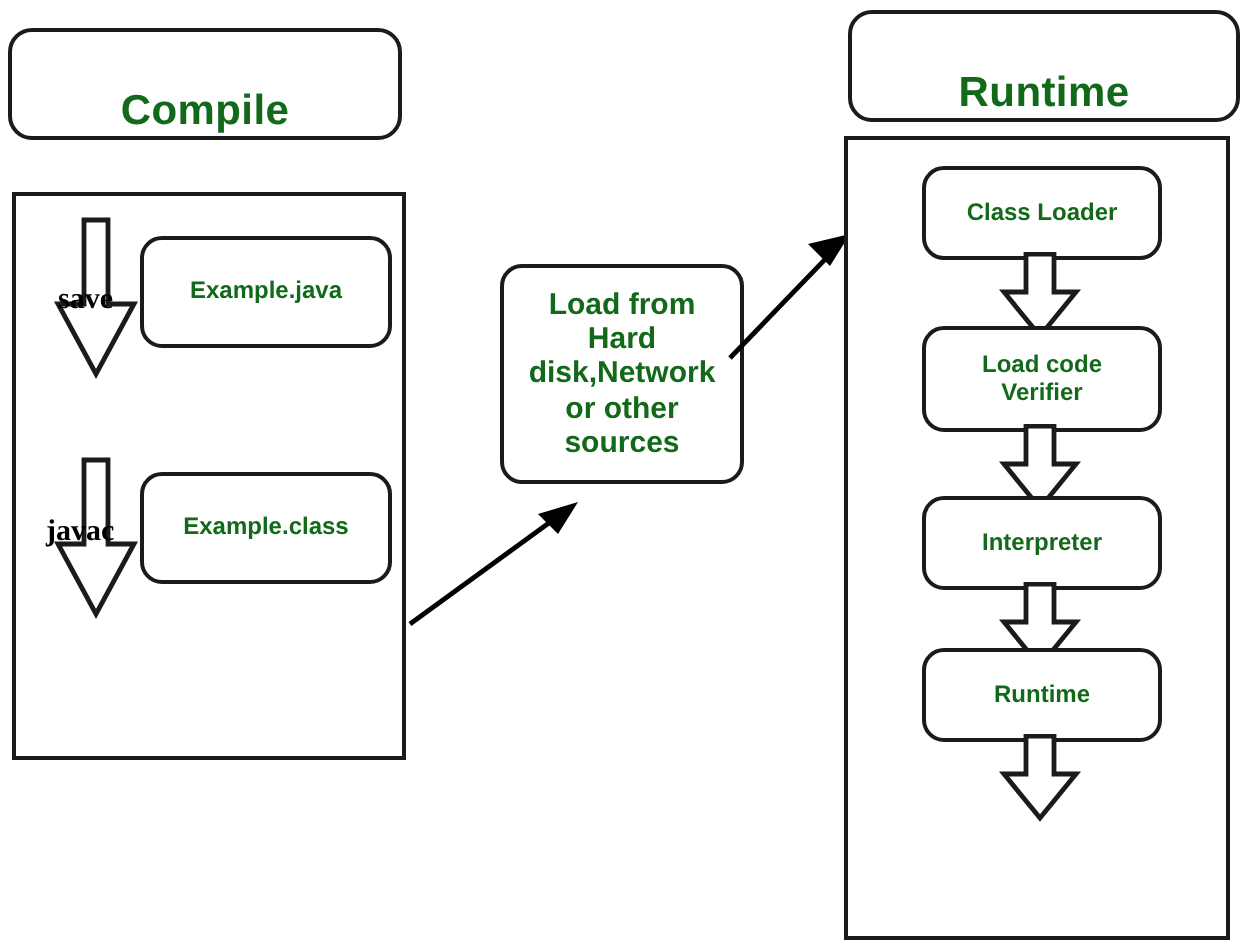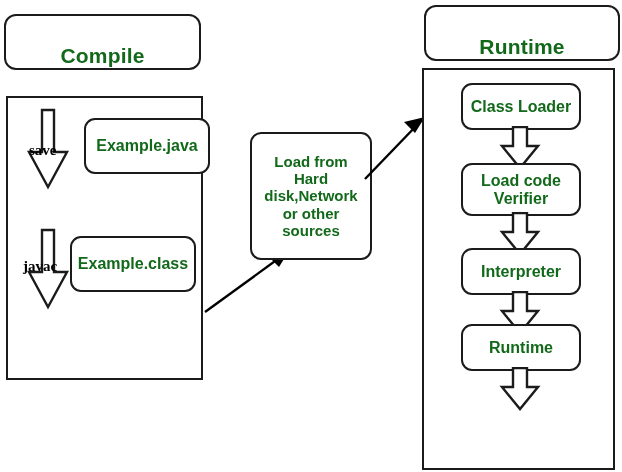--- a/index.html
+++ b/index.html
@@ -47,21 +47,21 @@
     background: #ffffff;
     display: flex;
     align-items: center;
     justify-content: center;
     text-align: center;
     box-sizing: border-box;
   }
   .node .txt {
     color: #12691a;
     font-weight: bold;
-    font-size: 16px;
+    font-size: 12px;
     line-height: 1.12;
   }
   .node.mid .txt {
     font-size: 15px;
     line-height: 1.15;
   }
   
   .blk-arrow {
     position: absolute;
   }
@@ -92,21 +92,21 @@
 
   <div class="outer-box" style="left:6px; top:96px; width:197px; height:284px;"></div>
 
   <div class="blk-arrow" style="left:26px; top:108px;">
     <svg width="44" height="82" viewBox="0 0 44 82">
       <polygon points="16,2 28,2 28,44 41,44 22,79 3,44 16,44" fill="#ffffff" stroke="#1b1b1b" stroke-width="2.4" stroke-linejoin="miter"></polygon>
     </svg>
   </div>
   <div class="arrow-label" style="left:29px; top:142px;">save</div>
 
-  <div class="node" style="left:84px; top:118px; width:126px; height:56px;">
+  <div class="node" style="left:70px; top:118px; width:126px; height:56px;">
     <span class="txt">Example.java</span>
   </div>
 
   <div class="blk-arrow" style="left:26px; top:228px;">
     <svg width="44" height="82" viewBox="0 0 44 82">
       <polygon points="16,2 28,2 28,44 41,44 22,79 3,44 16,44" fill="#ffffff" stroke="#1b1b1b" stroke-width="2.4" stroke-linejoin="miter"></polygon>
     </svg>
   </div>
   <div class="arrow-label" style="left:23px; top:258px;">javac</div>
 
@@ -114,21 +114,21 @@
     <span class="txt">Example.class</span>
   </div>
 
   <div class="line-arrow" style="left:203px; top:248px;">
     <svg width="90" height="68" viewBox="0 0 90 68">
       <line x1="2" y1="64" x2="79" y2="8" stroke="#000000" stroke-width="2.4"></line>
       <polygon points="86,3 66,9 76,19" fill="#000000"></polygon>
     </svg>
   </div>
 
-  <div class="node mid" style="left:250px; top:132px; width:122px; height:128px;align-items:center;">
+  <div class="node mid" style="left:250px; top:132px; width:122px; height:110px;align-items:center;">
     <span class="txt">
       <span>Load from</span><br>
       <span>Hard</span><br>
       <span>disk,Network</span><br>
       <span>or other</span><br>
       <span>sources</span>
     </span>
   </div>
 
   <div class="line-arrow" style="left:363px; top:110px;">

